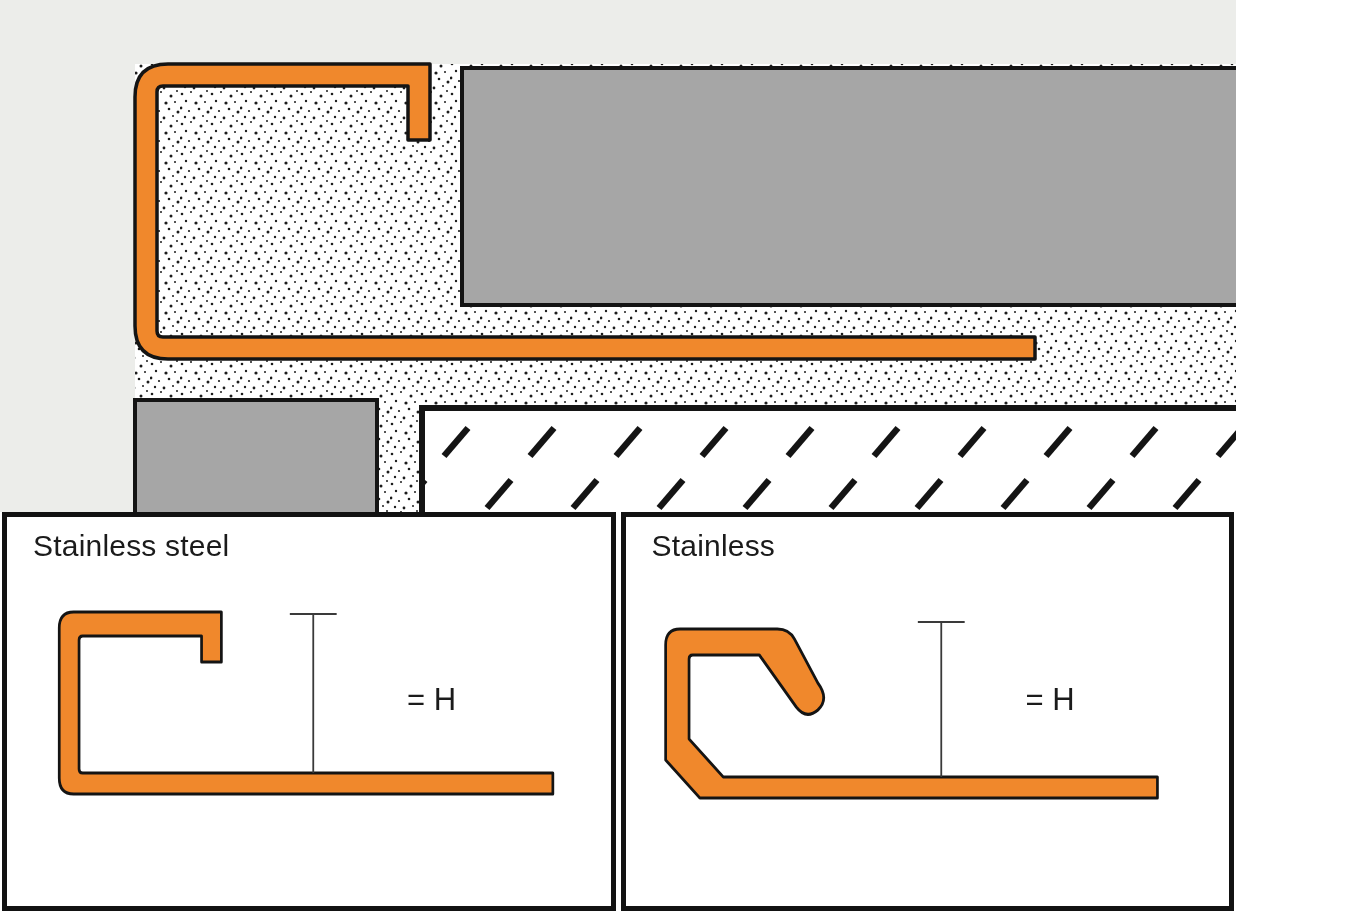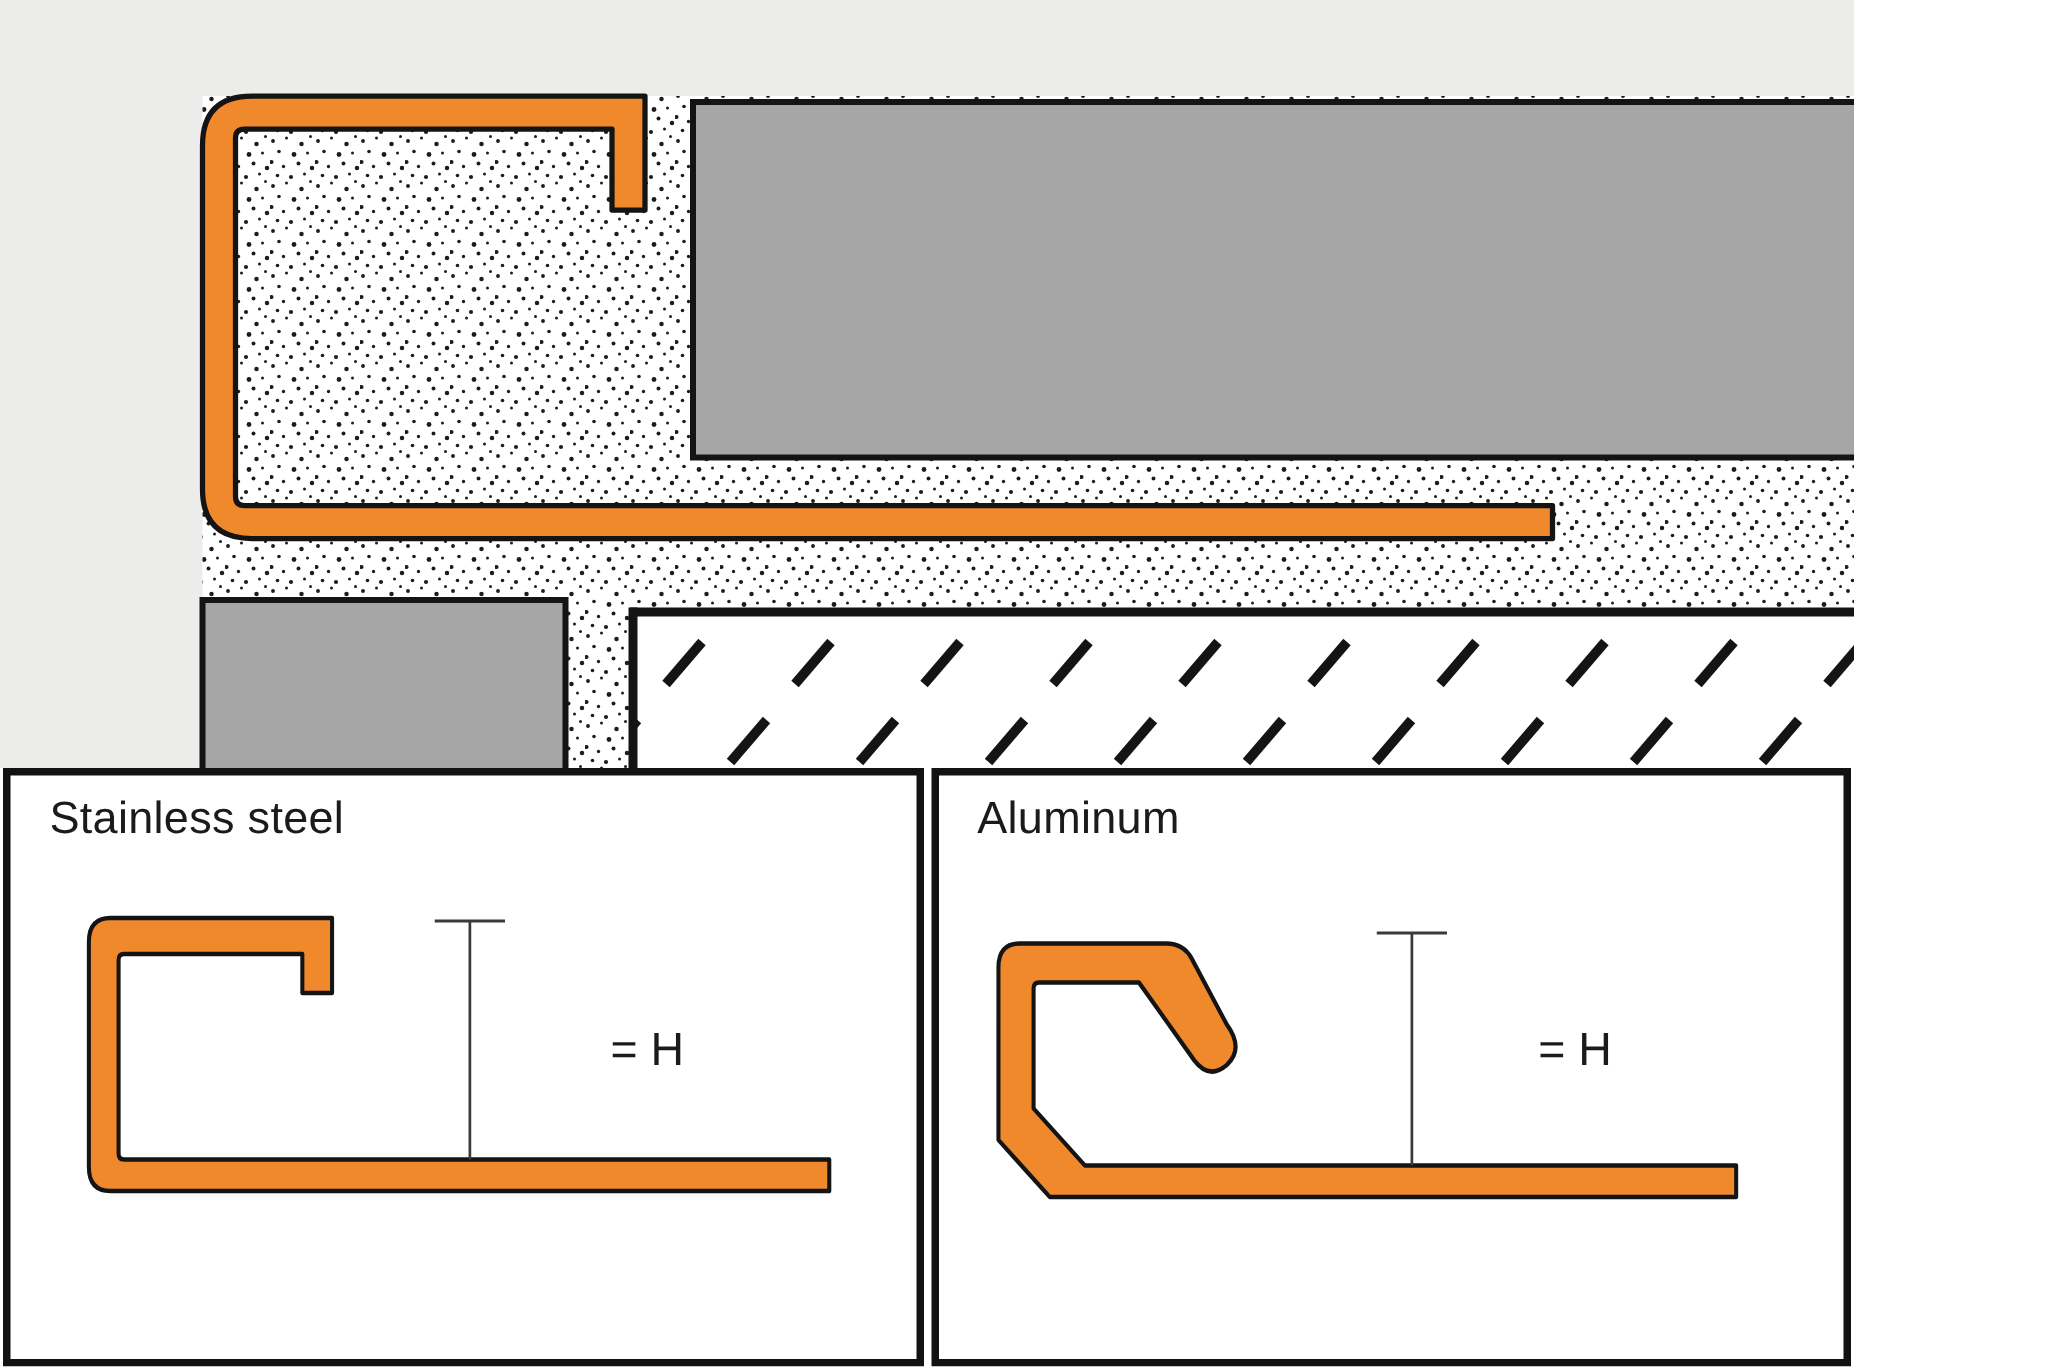--- a/index.html
+++ b/index.html
@@ -100,21 +100,21 @@
         <path d="M 74,95 H 238 V 145 H 216 V 119 H 84 Q 80,119 80,123 V 252 Q 80,256 84,256 H 606 V 277 H 74 Q 58,277 58,261 V 111 Q 58,95 74,95 Z" fill="#F0882C" stroke="#141414" stroke-width="3" stroke-linejoin="round"></path>
         <g stroke="#3a3a3a" stroke-width="2">
           <line x1="314" y1="97" x2="366" y2="97"></line>
           <line x1="340" y1="97" x2="340" y2="256"></line>
         </g>
       </svg>
       <span class="h-label">= H</span>
     </section>
 
     <section class="panel">
-      <h2>Aluminum</h2>
+      <h2>Stainless</h2>
       <svg viewBox="0 0 670 389" preserveAspectRatio="none">
         <path d="M 60,112 H 168 Q 181,112 187,122 L 213,166 Q 226,182 213,193 Q 200,203 189,190 L 148,138 H 74 Q 70,138 70,142 V 222 L 108,260 H 590 V 281 H 82 L 44,243 V 128 Q 44,112 60,112 Z" fill="#F0882C" stroke="#141414" stroke-width="3" stroke-linejoin="round"></path>
         <g stroke="#3a3a3a" stroke-width="2">
           <line x1="324" y1="105" x2="376" y2="105"></line>
           <line x1="350" y1="105" x2="350" y2="260"></line>
         </g>
       </svg>
       <span class="h-label">= H</span>
     </section>
 

